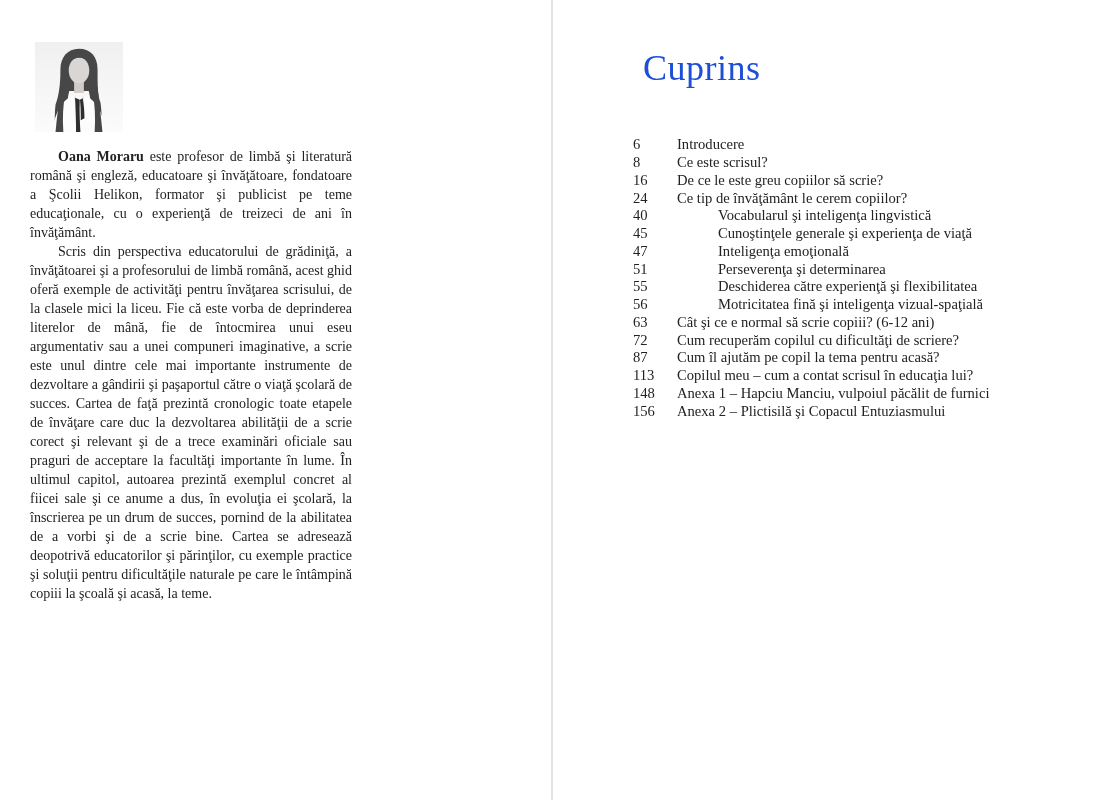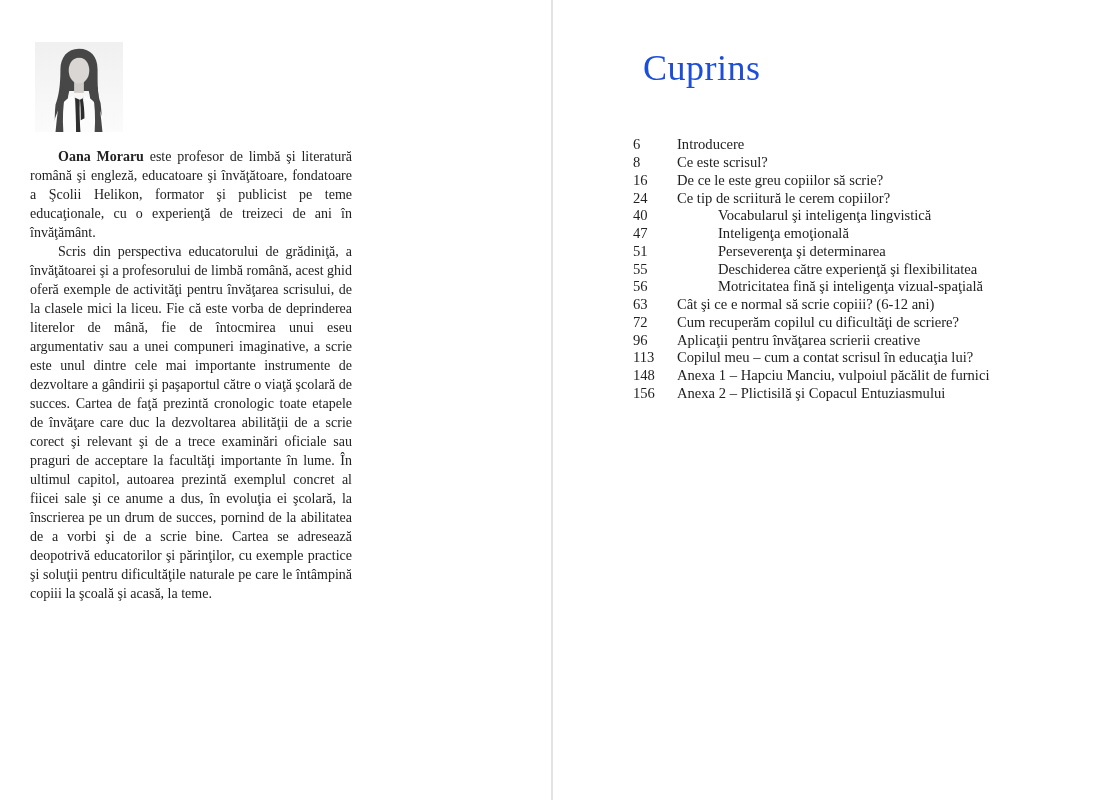--- a/index.html
+++ b/index.html
@@ -140,27 +140,31 @@
         <div class="toc-row">
           <span class="toc-page">8</span>
           <span class="toc-entry-title">Ce este scrisul?</span>
         </div>
         <div class="toc-row">
           <span class="toc-page">16</span>
           <span class="toc-entry-title">De ce le este greu copiilor să scrie?</span>
         </div>
         <div class="toc-row">
           <span class="toc-page">24</span>
-          <span class="toc-entry-title">Ce tip de scriitură le cerem copiilor?</span>
+          <span class="toc-entry-title">Ce tip de învăţământ le cerem copiilor?</span>
         </div>
         <div class="toc-row level-1">
           <span class="toc-page">40</span>
           <span class="toc-entry-title">Vocabularul şi inteligenţa lingvistică</span>
         </div>
         <div class="toc-row level-1">
+          <span class="toc-page">45</span>
+          <span class="toc-entry-title">Cunoştinţele generale şi experienţa de viaţă</span>
+        </div>
+        <div class="toc-row level-1">
           <span class="toc-page">47</span>
           <span class="toc-entry-title">Inteligenţa emoţională</span>
         </div>
         <div class="toc-row level-1">
           <span class="toc-page">51</span>
           <span class="toc-entry-title">Perseverenţa şi determinarea</span>
         </div>
         <div class="toc-row level-1">
           <span class="toc-page">55</span>
           <span class="toc-entry-title">Deschiderea către experienţă şi flexibilitatea</span>
@@ -171,22 +175,22 @@
         </div>
         <div class="toc-row">
           <span class="toc-page">63</span>
           <span class="toc-entry-title">Cât şi ce e normal să scrie copiii? (6-12 ani)</span>
         </div>
         <div class="toc-row">
           <span class="toc-page">72</span>
           <span class="toc-entry-title">Cum recuperăm copilul cu dificultăţi de scriere?</span>
         </div>
         <div class="toc-row">
-          <span class="toc-page">96</span>
-          <span class="toc-entry-title">Aplicaţii pentru învăţarea scrierii creative</span>
+          <span class="toc-page">87</span>
+          <span class="toc-entry-title">Cum îl ajutăm pe copil la tema pentru acasă?</span>
         </div>
         <div class="toc-row">
           <span class="toc-page">113</span>
           <span class="toc-entry-title">Copilul meu – cum a contat scrisul în educaţia lui?</span>
         </div>
         <div class="toc-row">
           <span class="toc-page">148</span>
           <span class="toc-entry-title">Anexa 1 – Hapciu Manciu, vulpoiul păcălit de furnici</span>
         </div>
         <div class="toc-row">

